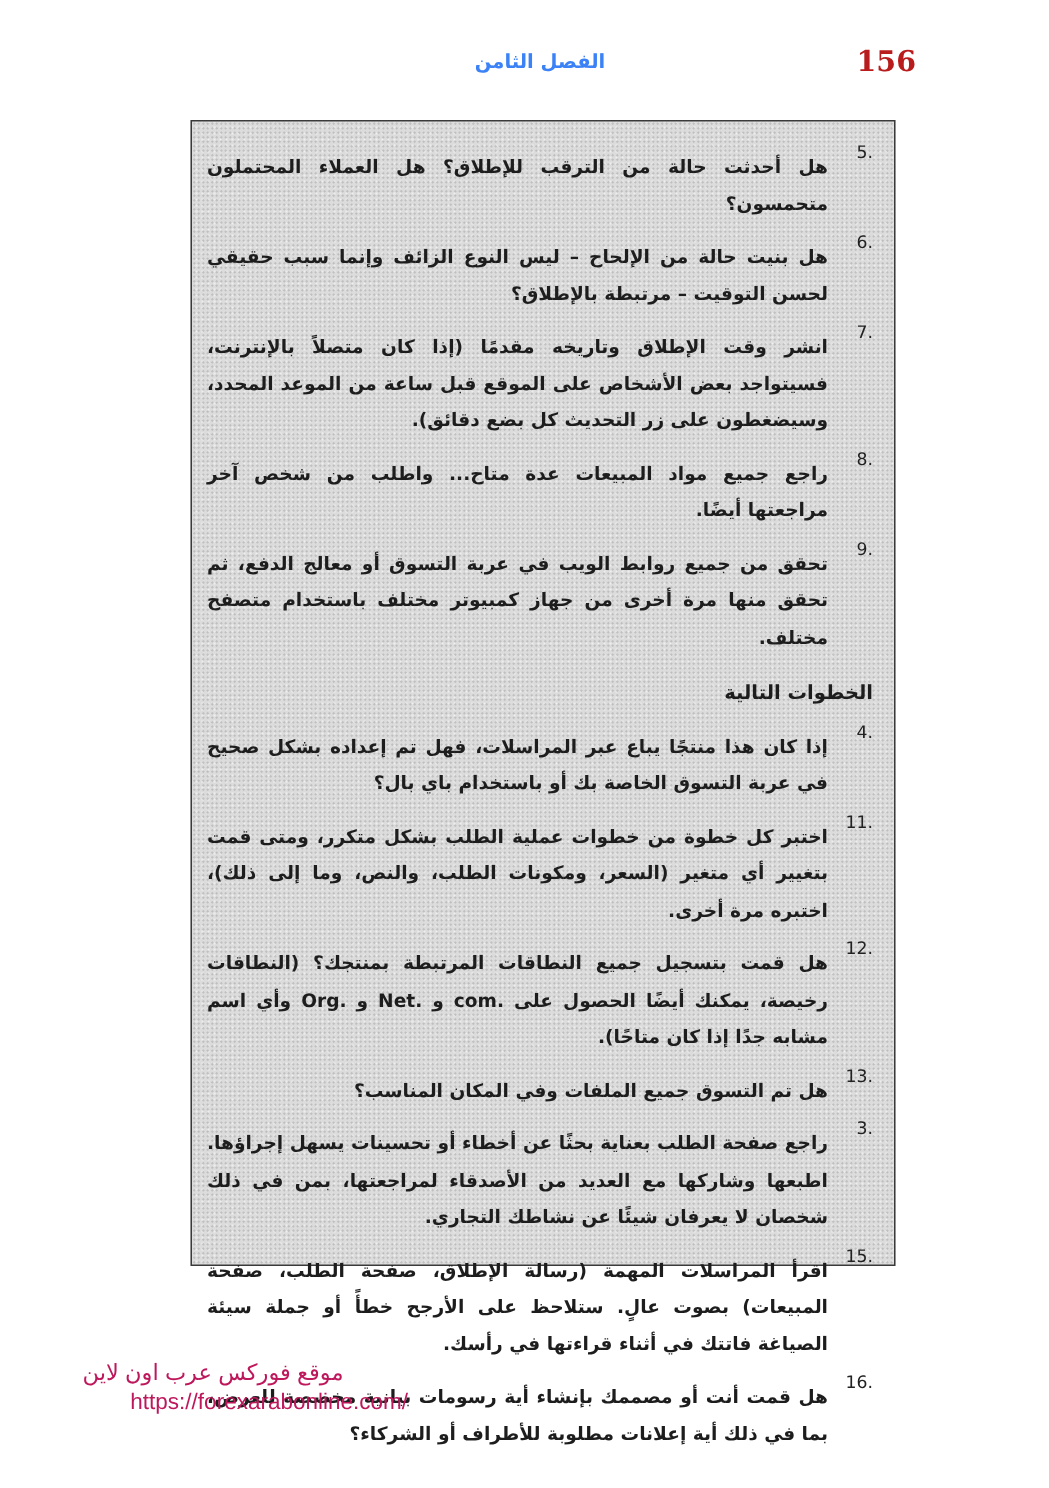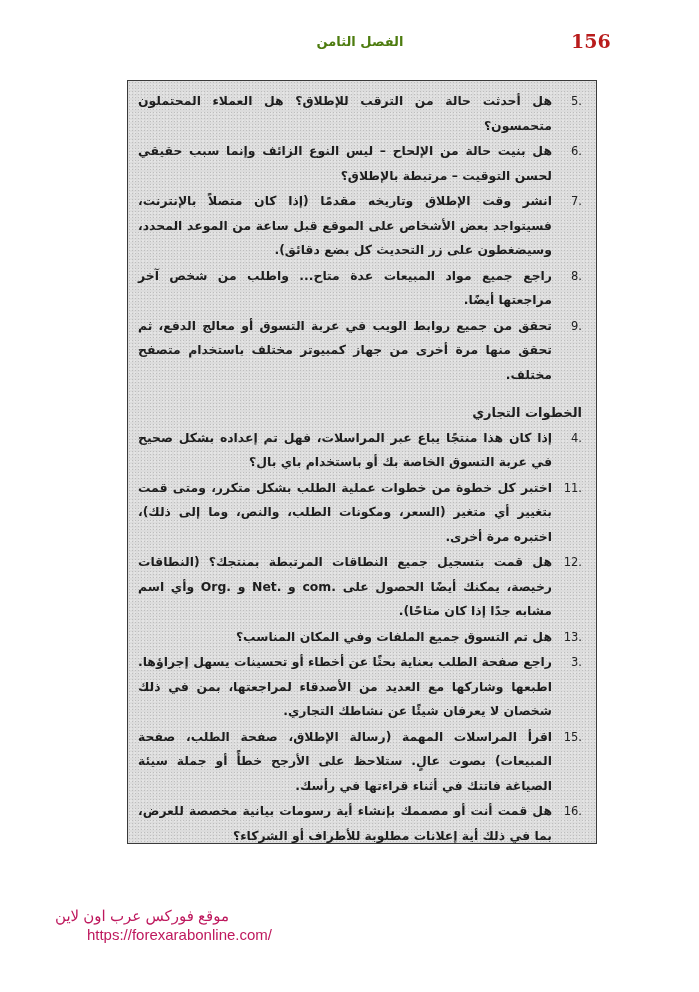--- a/index.html
+++ b/index.html
@@ -6,21 +6,21 @@
     body {
       width: 699px; height: 992px; background: #ffffff; position: relative; overflow: hidden;
       font-family: "DejaVu Sans", sans-serif; color: #1a1a1a;
     }
     .page-number {
       position: absolute; left: 571px; top: 30px; font-family: "DejaVu Serif", serif;
       font-size: 19px; font-weight: bold; color: #b91c1c;
     }
     .chapter-title {
       position: absolute; left: 300px; top: 34px; width: 120px; text-align: center;
-      font-size: 13px; font-weight: bold; direction: rtl; color: #4d7c0f;
+      font-size: 13px; font-weight: bold; direction: rtl; color: #3b82f6;
     }
     .box {
       position: absolute; left: 127px; top: 80px; width: 470px; height: 764px;
       border: 1.5px solid #3a3a3a;
       background-color: #dcdcdc;
       background-image:
         radial-gradient(#bdbdbd 0.6px, transparent 0.8px),
         radial-gradient(#eeeeee 0.6px, transparent 0.8px);
       background-size: 3px 3px, 4px 4px;
       background-position: 0 0, 1px 2px;
@@ -28,21 +28,21 @@
     }
     .content {
       position: absolute; right: 14px; top: 8px; width: 444px; direction: rtl;
       font-size: 12.4px; line-height: 24.5px; font-weight: bold; color: #1d1d1d;
     }
     .item { display: flex; flex-direction: row; margin-bottom: 1px; }
     .num {
       flex: 0 0 30px; text-align: right; direction: ltr; font-weight: normal;
       font-family: "DejaVu Sans", sans-serif; font-size: 11.5px; color: #222;
     }
-    .text { flex: 1; text-align: justify; }
+    .text { flex: 1; text-align: justify; margin-top: 10px; }
     .section-heading {
       font-weight: bold; font-size: 13px; margin-top: 14px; margin-bottom: 0px;
     }
     .watermark {
       position: absolute; left: 12px; top: 906px; width: 260px; text-align: center;
       font-family: "Liberation Sans", sans-serif; color: #be185d;
     }
     .watermark .ar { font-size: 15px; direction: rtl; display: block; line-height: 20px; }
     .watermark .url { font-size: 15px; display: block; line-height: 18px; text-align: right; }
   </style>
@@ -69,21 +69,21 @@
     </div>
     <div class="item">
       <span class="num">8.</span>
       <span class="text">راجع جميع مواد المبيعات عدة متاح... واطلب من شخص آخر مراجعتها أيضًا.</span>
     </div>
     <div class="item">
       <span class="num">9.</span>
       <span class="text">تحقق من جميع روابط الويب في عربة التسوق أو معالج الدفع، ثم تحقق منها مرة أخرى من جهاز كمبيوتر مختلف باستخدام متصفح مختلف.</span>
     </div>
 
-    <div class="section-heading">الخطوات التجاري</div>
+    <div class="section-heading">الخطوات التالية</div>
 
     <div class="item">
       <span class="num">4.</span>
       <span class="text">إذا كان هذا منتجًا يباع عبر المراسلات، فهل تم إعداده بشكل صحيح في عربة التسوق الخاصة بك أو باستخدام باي بال؟</span>
     </div>
     <div class="item">
       <span class="num">11.</span>
       <span class="text">اختبر كل خطوة من خطوات عملية الطلب بشكل متكرر، ومتى قمت بتغيير أي متغير (السعر، ومكونات الطلب، والنص، وما إلى ذلك)، اختبره مرة أخرى.</span>
     </div>
     <div class="item">

